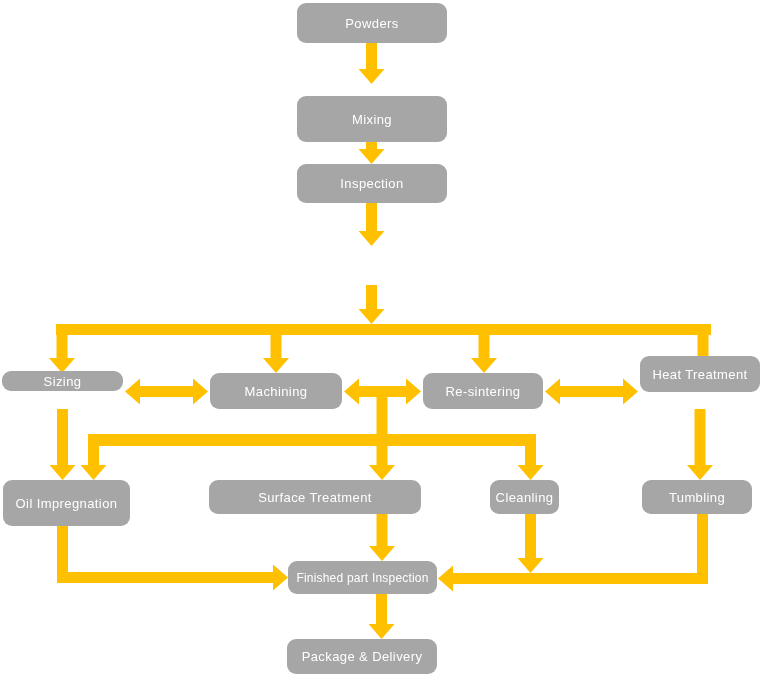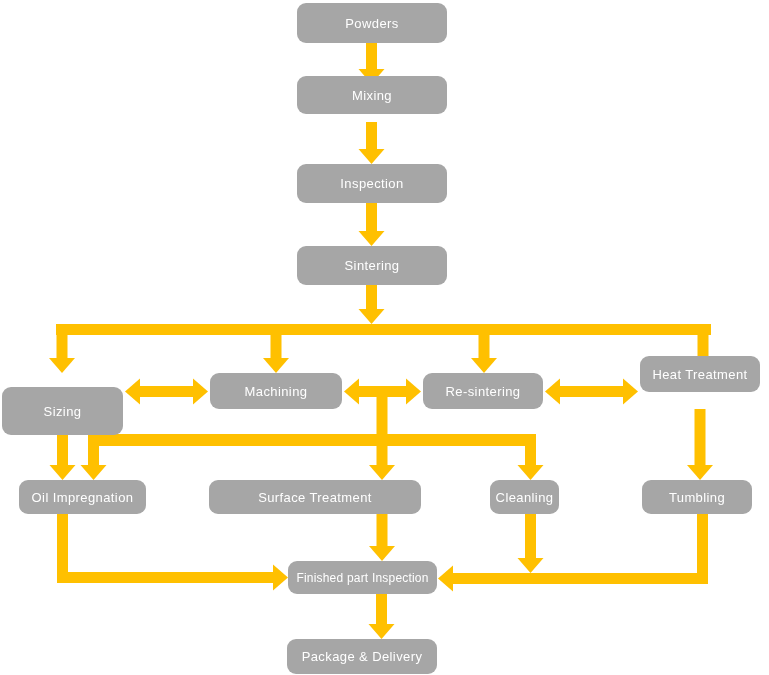--- a/index.html
+++ b/index.html
@@ -142,49 +142,46 @@
     <g>
       <rect class="ar" x="376" y="594" width="11" height="30"></rect>
       <polygon class="ar" points="368.5,624 394.5,624 381.5,639"></polygon>
     </g>
   </svg>
 
   <div class="node" style="left:297px;top:3px;width:150px;height:40px">
     <span class="node-label">Powders</span>
   </div>
 
-  <div class="node" style="left:297px;top:76px;width:150px;height:38px">
+  <div class="node" style="left:297px;top:96px;width:150px;height:46px">
     <span class="node-label">Mixing</span>
   </div>
 
   <div class="node" style="left:297px;top:164px;width:150px;height:39px">
     <span class="node-label">Inspection</span>
   </div>
 
-  <div class="node" style="left:297px;top:246px;width:150px;height:39px">
-    <span class="node-label">Sintering</span>
-  </div>
-
-  <div class="node" style="left:2px;top:387px;width:121px;height:48px">
+
+  <div class="node" style="left:2px;top:371px;width:121px;height:20px">
     <span class="node-label">Sizing</span>
   </div>
 
   <div class="node" style="left:423px;top:373px;width:120px;height:36px">
     <span class="node-label">Re-sintering</span>
   </div>
 
   <div class="node" style="left:210px;top:373px;width:132px;height:36px">
     <span class="node-label">Machining</span>
   </div>
 
   <div class="node" style="left:640px;top:356px;width:120px;height:36px">
     <span class="node-label">Heat Treatment</span>
   </div>
 
-  <div class="node" style="left:19px;top:480px;width:127px;height:34px">
+  <div class="node" style="left:3px;top:480px;width:127px;height:46px">
     <span class="node-label">Oil Impregnation</span>
   </div>
 
   <div class="node" style="left:209px;top:480px;width:212px;height:34px">
     <span class="node-label">Surface Treatment</span>
   </div>
 
   <div class="node" style="left:490px;top:480px;width:69px;height:34px">
     <span class="node-label">Cleanling</span>
   </div>

